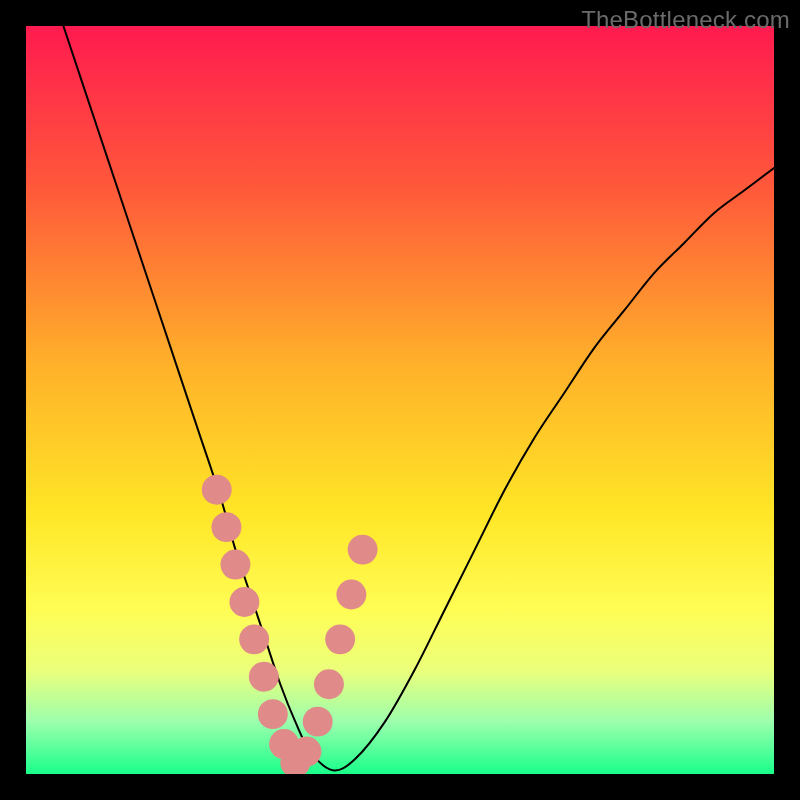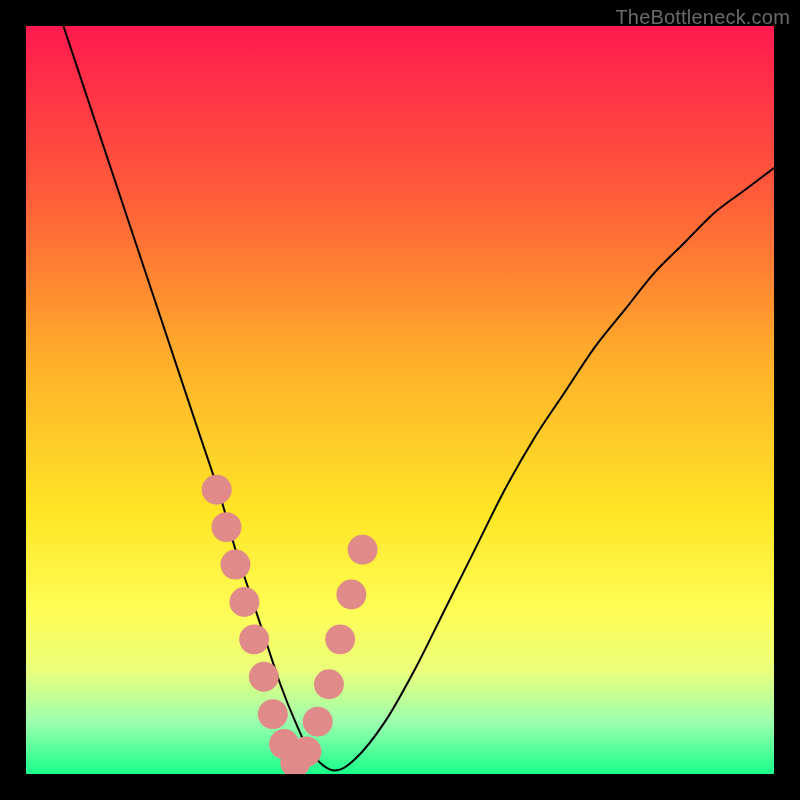--- a/index.html
+++ b/index.html
@@ -24,21 +24,21 @@
     left: 0;
     top: 0;
     width: 748px;
     height: 748px;
   }
   .watermark {
     position: absolute;
     top: 6px;
     right: 10px;
     color: #6a6a6a;
-    font-size: 20px;
+    font-size: 24px;
     font-weight: 500;
     letter-spacing: 0.2px;
     user-select: none;
   }
   svg { display: block; }
 </style>
 </head>
 <body>
 
 <div class="frame">

